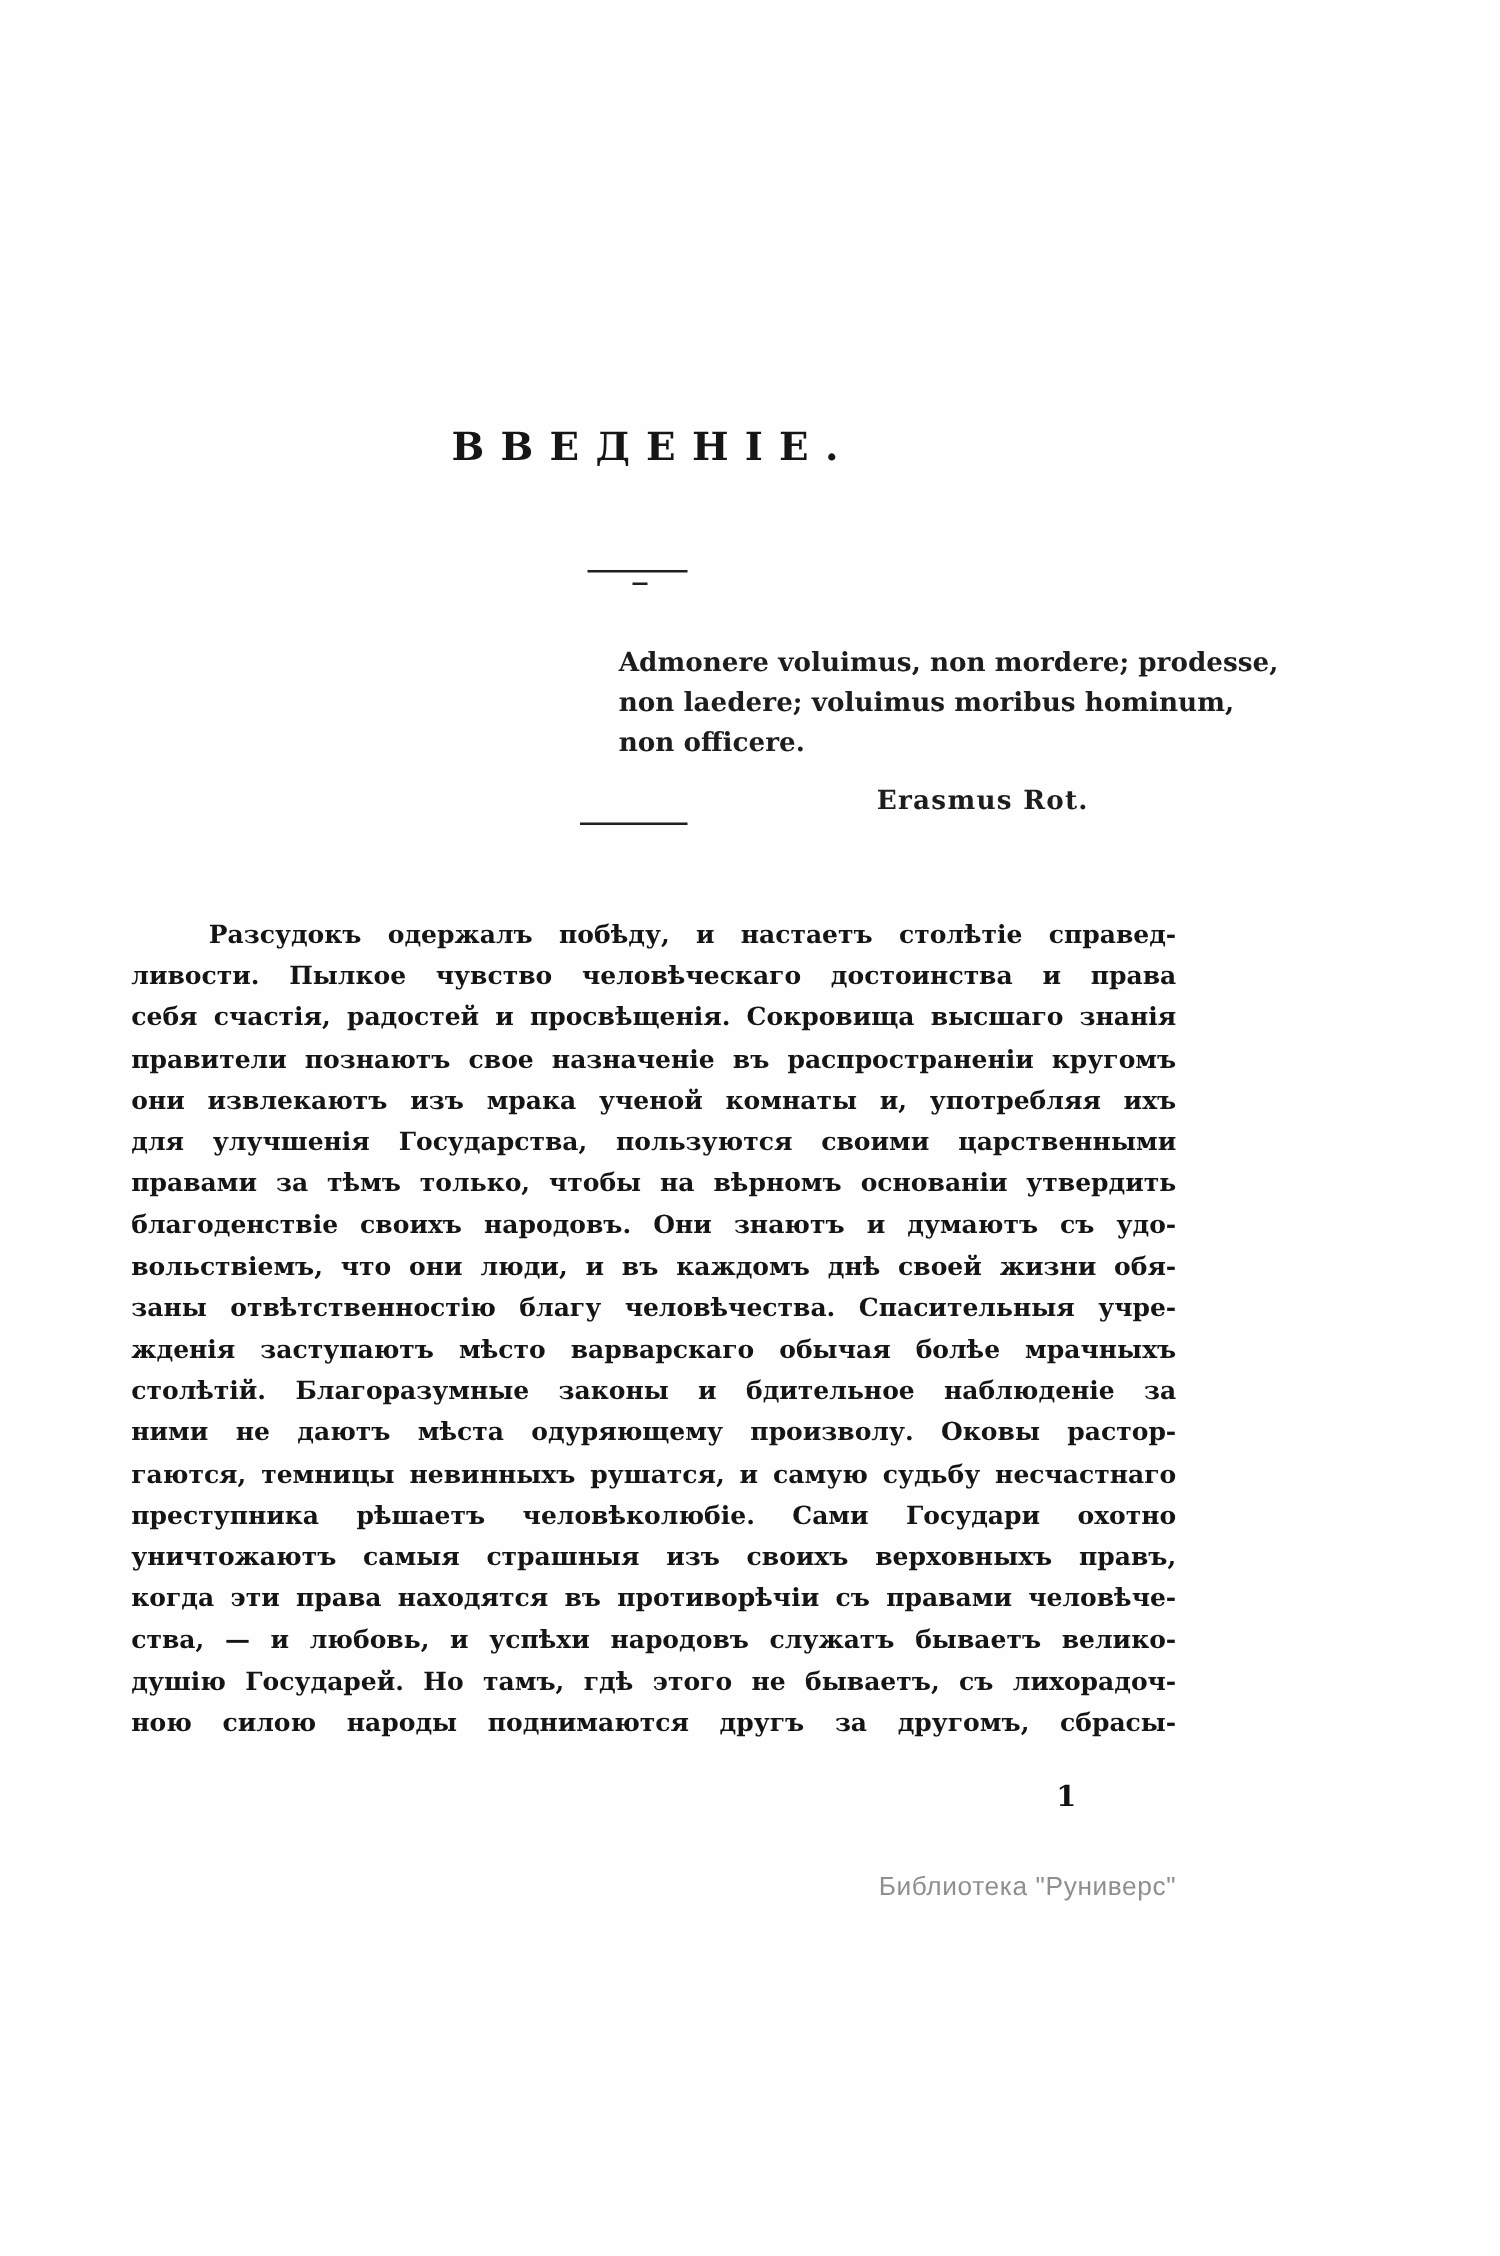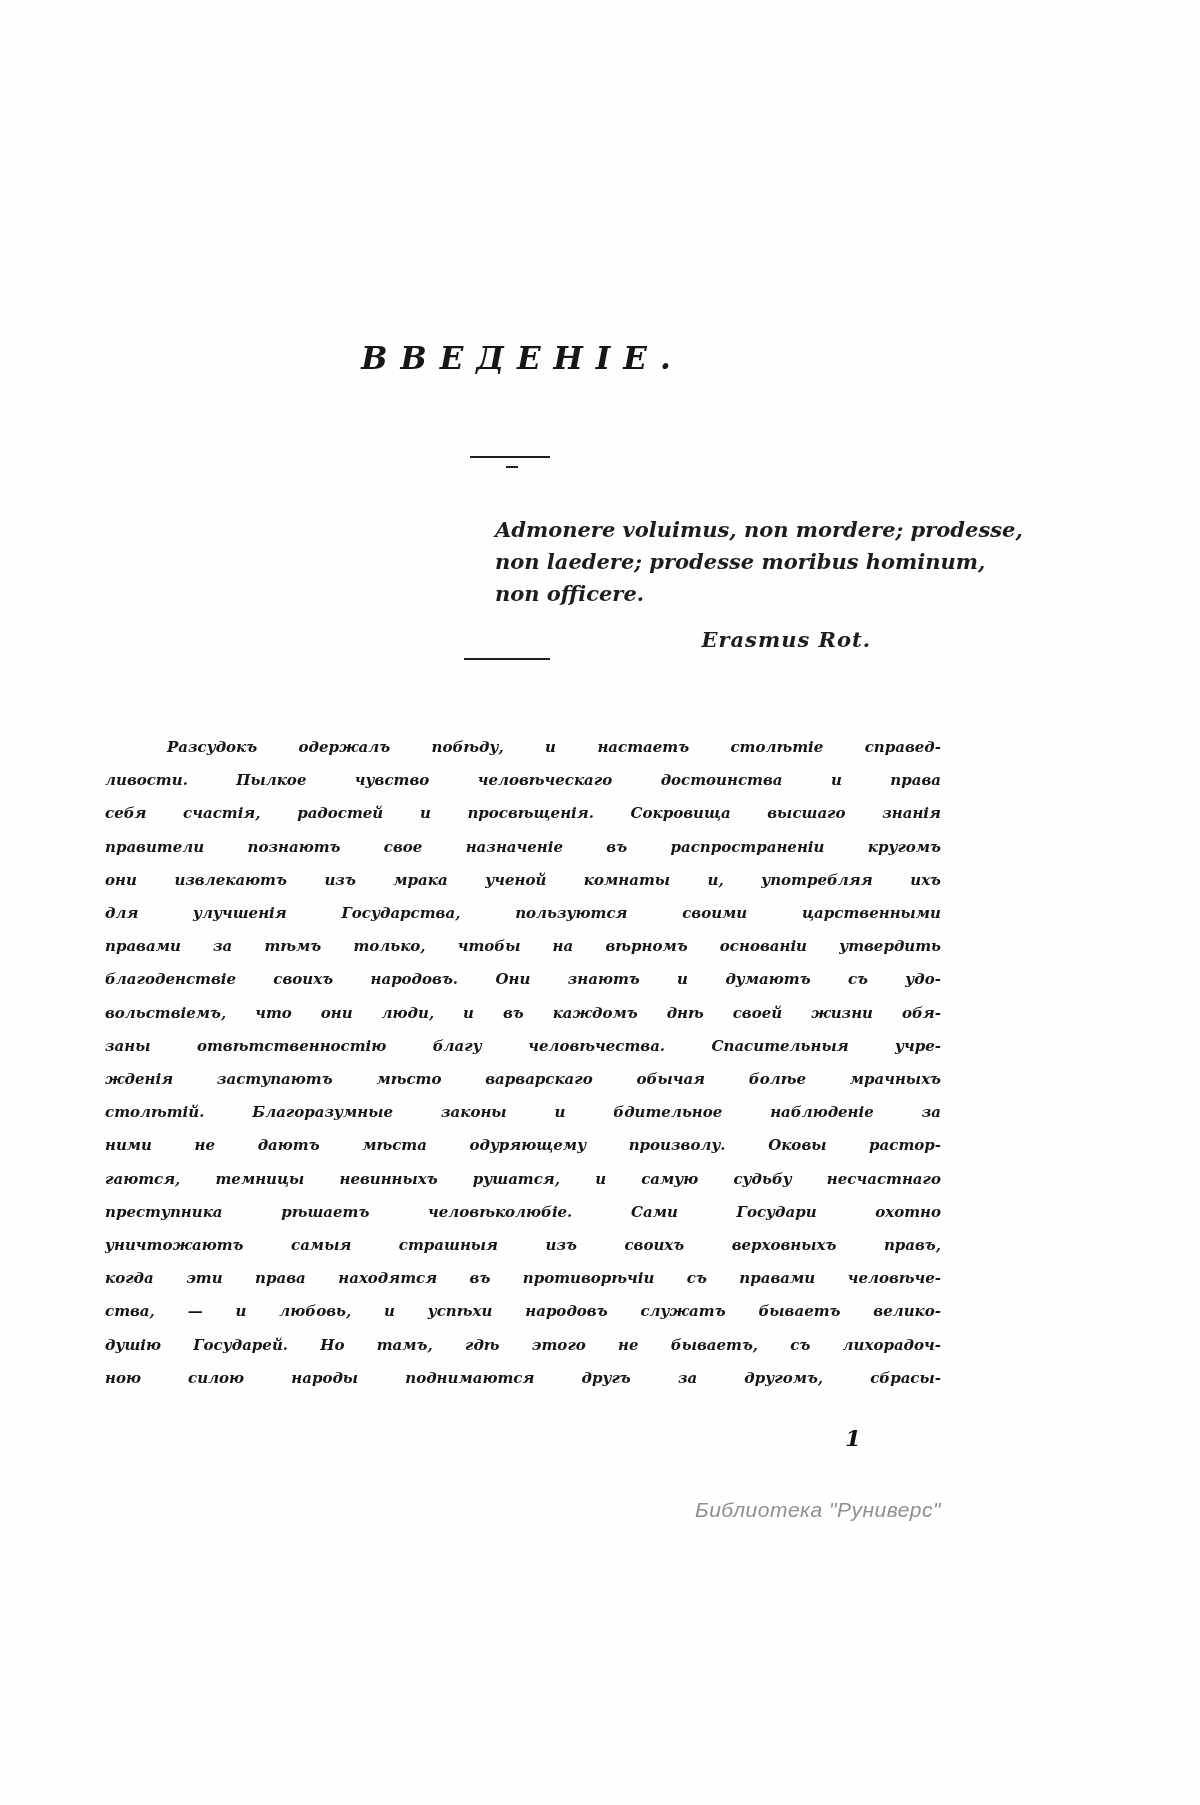--- a/index.html
+++ b/index.html
@@ -9,21 +9,20 @@
   }
   .page {
     position: relative;
     width: 1200px;
     height: 1805px;
     margin: 0 auto;
     background: #fefefe;
     font-family: "DejaVu Serif", "Liberation Serif", serif;
     color: #1c1c1c;
     overflow: hidden;
-    font-style: italic;
   }
   .title {
     position: absolute;
     left: 105px;
     top: 340px;
     width: 835px;
     margin: 0;
     text-align: center;
     font-size: 31px;
     font-weight: bold;
@@ -57,21 +56,21 @@
     text-align: right;
     padding-right: 72px;
     font-weight: bold;
     letter-spacing: 1px;
   }
   .body-text {
     position: absolute;
     left: 105px;
     top: 731px;
     width: 836px;
-    font-size: 15px;
+    font-size: 20px;
     line-height: 33.2px;
     font-weight: bold;
     color: #151515;
   }
   .body-text .line {
     text-align: justify;
     text-align-last: justify;
     white-space: normal;
     word-spacing: 2px;
   }
@@ -103,21 +102,21 @@
 
 <div class="page">
 
   <h1 class="title">ВВЕДЕНІЕ.</h1>
 
   <div class="rule rule-1"></div>
   <div class="rule rule-1-tick"></div>
 
   <div class="epigraph">
     <div class="ep-line">Admonere voluimus, non mordere; prodesse,</div>
-    <div class="ep-line">non laedere; prodesse moribus hominum,</div>
+    <div class="ep-line">non laedere; voluimus moribus hominum,</div>
     <div class="ep-line">non officere.</div>
     <div class="ep-attr">Erasmus Rot.</div>
   </div>
 
   <div class="rule rule-2"></div>
 
   <div class="body-text">
     <div class="line indent">Разсудокъ одержалъ побѣду, и настаетъ столѣтіе справед-</div>
     <div class="line">ливости. Пылкое чувство человѣческаго достоинства и права</div>
     <div class="line">себя счастія, радостей и просвѣщенія. Сокровища высшаго знанія</div>

